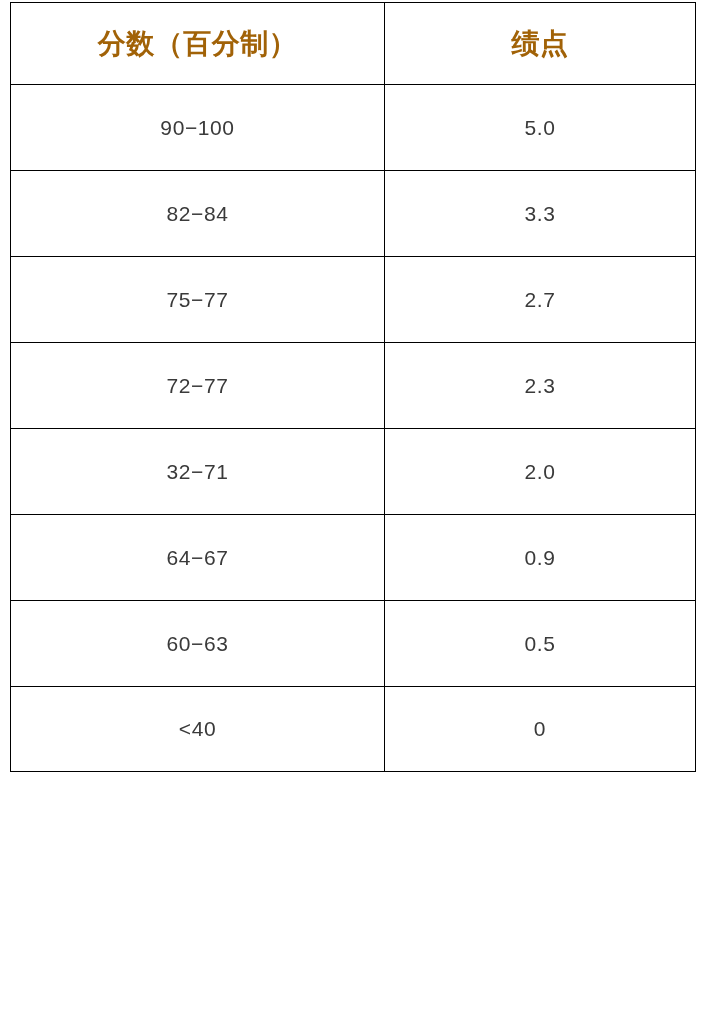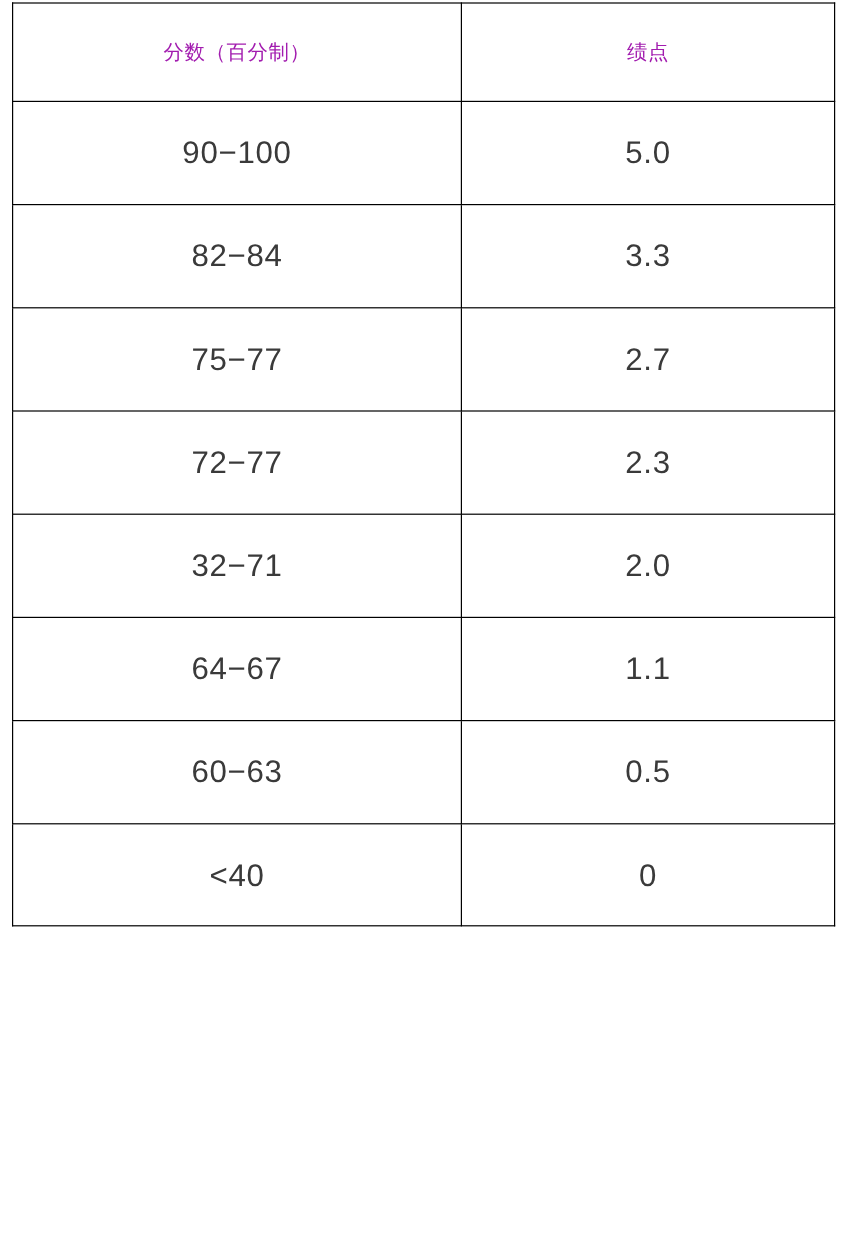--- a/index.html
+++ b/index.html
@@ -38,31 +38,31 @@
     border: 1px solid #000000;
     text-align: center;
     vertical-align: middle;
     padding: 0;
     background: #ffffff;
   }
 
   .grade-table thead th {
     height: 81px;
     font-family: "Liberation Serif", "DejaVu Serif", serif;
-    font-weight: normal;
-    font-size: 17px;
-    color: #a21caf;
+    font-weight: bold;
+    font-size: 28px;
+    color: #a16207;
     letter-spacing: 0.5px;
   }
 
   .grade-table tbody td {
     height: 85px;
     font-family: "Liberation Sans", sans-serif;
     font-weight: 400;
-    font-size: 26px;
+    font-size: 21px;
     color: #3a3a3a;
     letter-spacing: 0.6px;
   }
 
   .grade-table tbody tr:last-child td {
     height: 84px;
     text-align: center;
   }
 </style>
 </head>
@@ -96,21 +96,21 @@
       <tr>
         <td>72−77</td>
         <td>2.3</td>
       </tr>
       <tr>
         <td>32−71</td>
         <td>2.0</td>
       </tr>
       <tr>
         <td>64−67</td>
-        <td>1.1</td>
+        <td>0.9</td>
       </tr>
       <tr>
         <td>60−63</td>
         <td>0.5</td>
       </tr>
       <tr>
         <td>&lt;40</td>
         <td>0</td>
       </tr>
     </tbody>

